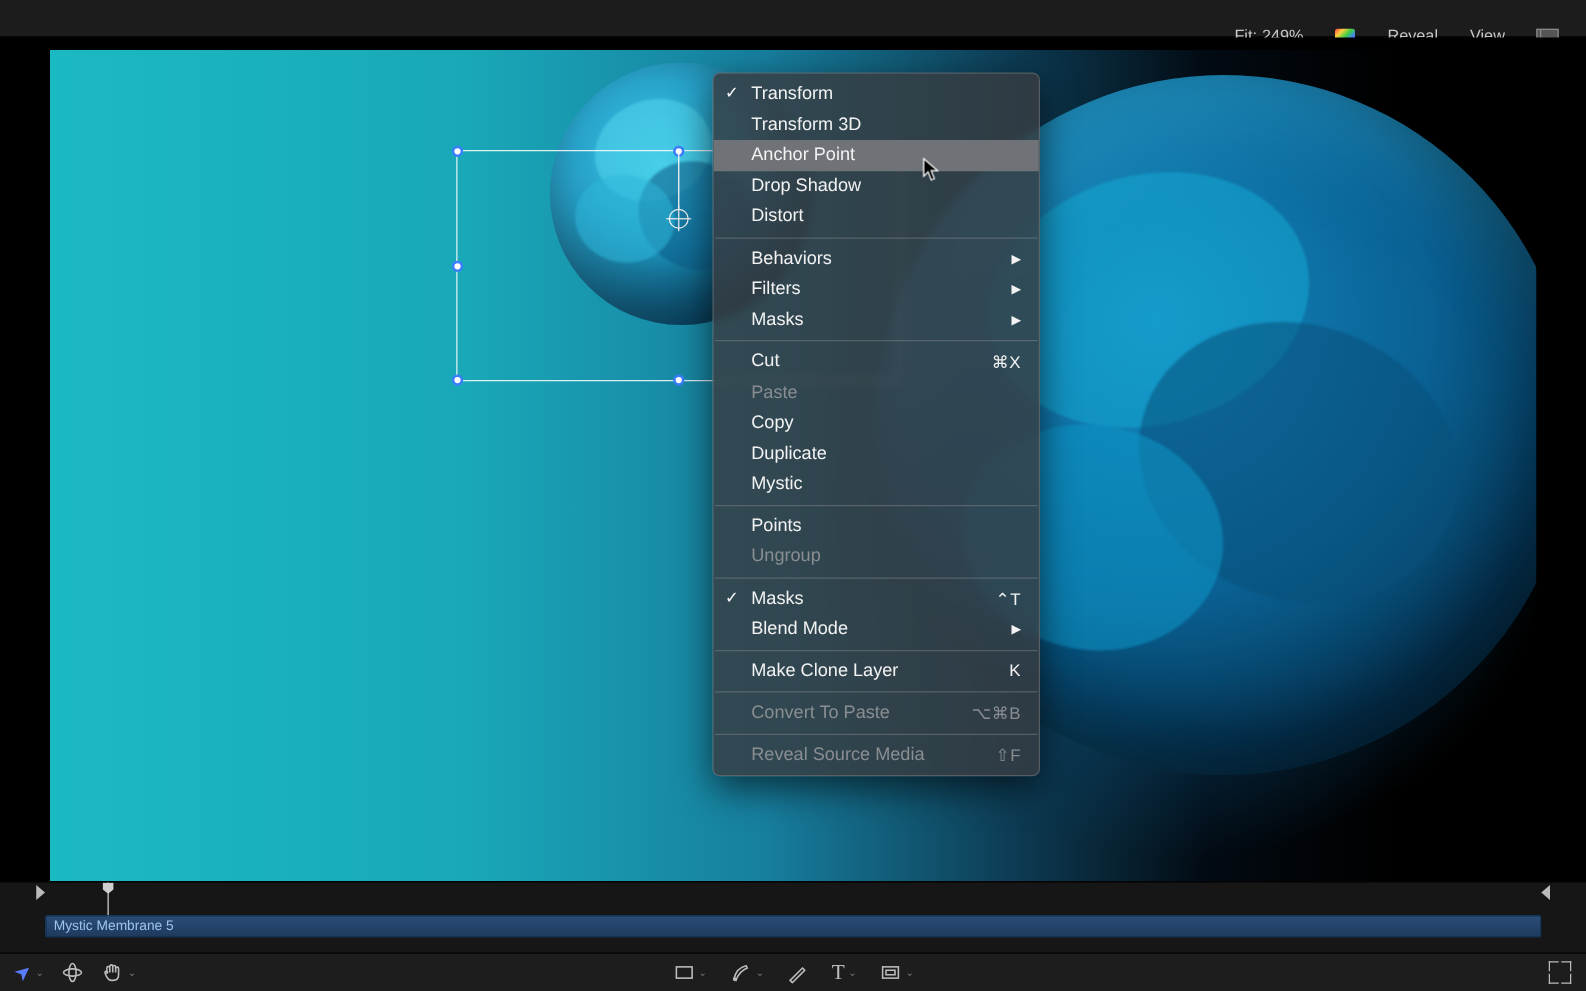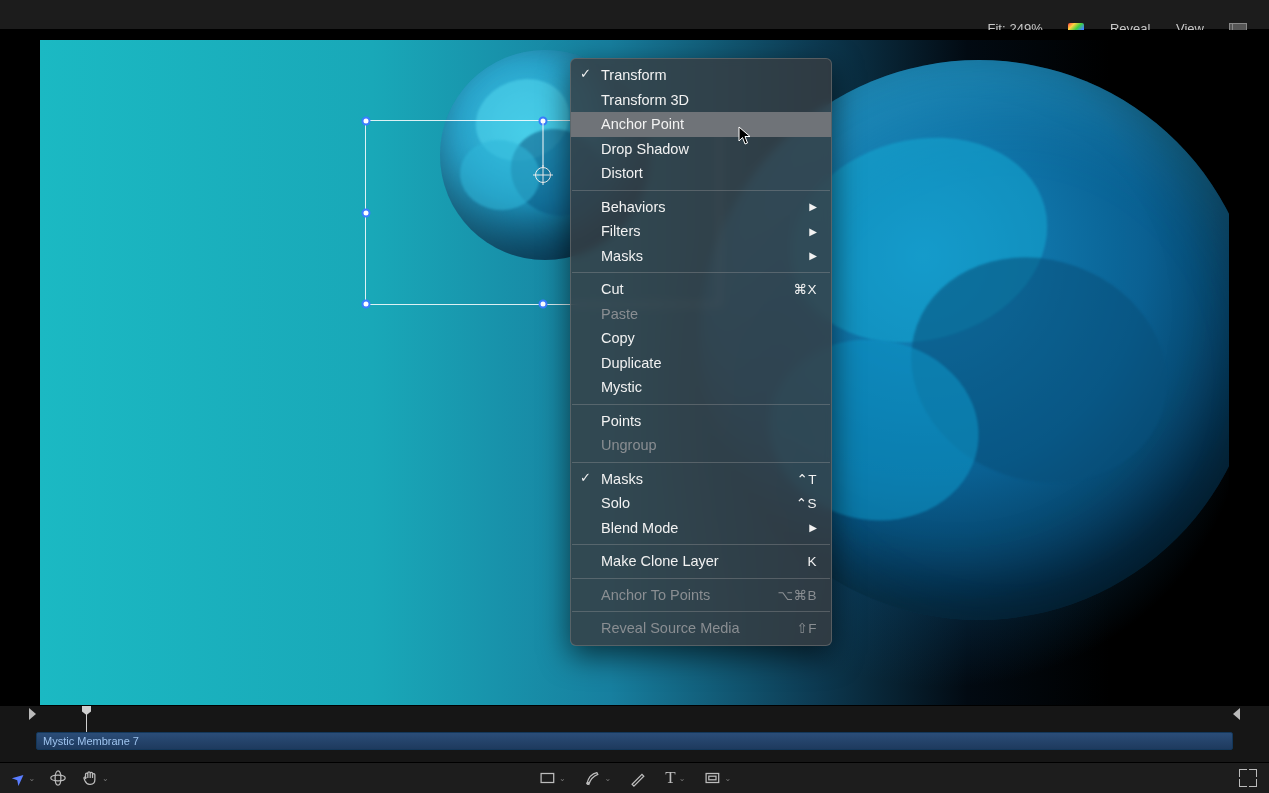--- a/index.html
+++ b/index.html
@@ -356,56 +356,52 @@
     <div class="ctx-item disabled">
       <span>Ungroup</span>
     </div>
     <div class="ctx-sep"></div>
     <div class="ctx-item">
       <span class="check">✓</span>
       <span>Masks</span>
       <span class="shortcut">⌃T</span>
     </div>
     <div class="ctx-item">
-      <span>Solo</span>
-      <span class="shortcut">⌃S</span>
-    </div>
-    <div class="ctx-item">
       <span>Blend Mode</span>
       <span class="sub-arrow">▶</span>
     </div>
     <div class="ctx-sep"></div>
     <div class="ctx-item">
       <span>Make Clone Layer</span>
       <span class="shortcut">K</span>
     </div>
     <div class="ctx-sep"></div>
     <div class="ctx-item disabled">
-      <span>Anchor To Points</span>
+      <span>Convert To Paste</span>
       <span class="shortcut">⌥⌘B</span>
     </div>
     <div class="ctx-sep"></div>
     <div class="ctx-item disabled">
       <span>Reveal Source Media</span>
       <span class="shortcut">⇧F</span>
     </div>
   </div>
 
 <svg class="cursor-arrow" viewBox="0 0 14 20">
   <path d="M1 1 L1 15 L4.5 11.5 L7 18 L9.5 17 L7 10.5 L12 10.5 Z" fill="#000" stroke="#fff" stroke-width="1"></path>
 </svg>
 
 <div class="timeline">
   <div class="ruler">
     <div class="ruler-start"></div>
     <div class="ruler-end"></div>
     <div class="playhead"></div>
   </div>
   <div class="clip-track">
-    <span>Mystic Membrane 7</span>
+    <span>Mystic Membrane 5</span>
   </div>
 </div>
 
 <div class="bottom-toolbar">
   <div class="bt-left">
     <div class="tool">
       <span class="select-arrow">➤</span>
       <span class="caret">⌄</span>
     </div>
     <div class="tool">

